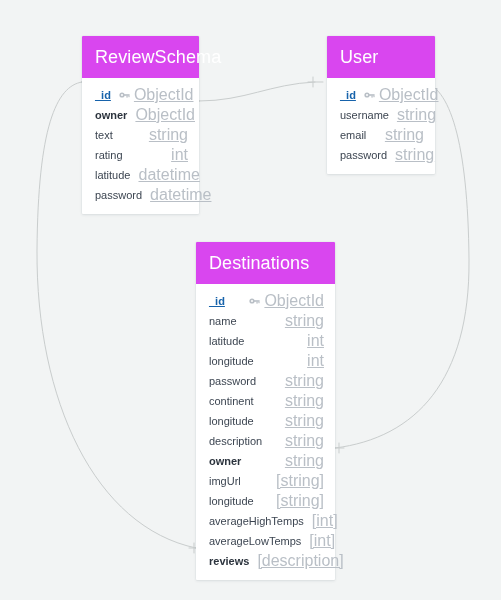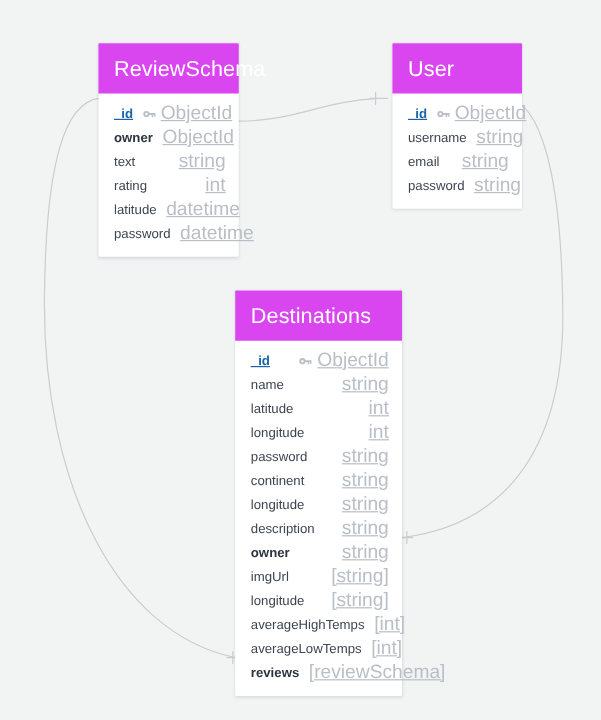--- a/index.html
+++ b/index.html
@@ -283,19 +283,19 @@
             <span class="field-type">[int]</span>
           </div>
           <div class="field-row">
             <span class="field-name">averageLowTemps</span>
             <span class="field-spacer"></span>
             <span class="field-type">[int]</span>
           </div>
           <div class="field-row">
             <span class="field-name bold">reviews</span>
             <span class="field-spacer"></span>
-            <span class="field-type">[reviewSchema]</span>
+            <span class="field-type">[description]</span>
           </div>
         </div>
       </div>
     </div>
 
 </div>
 
 </body></html>

